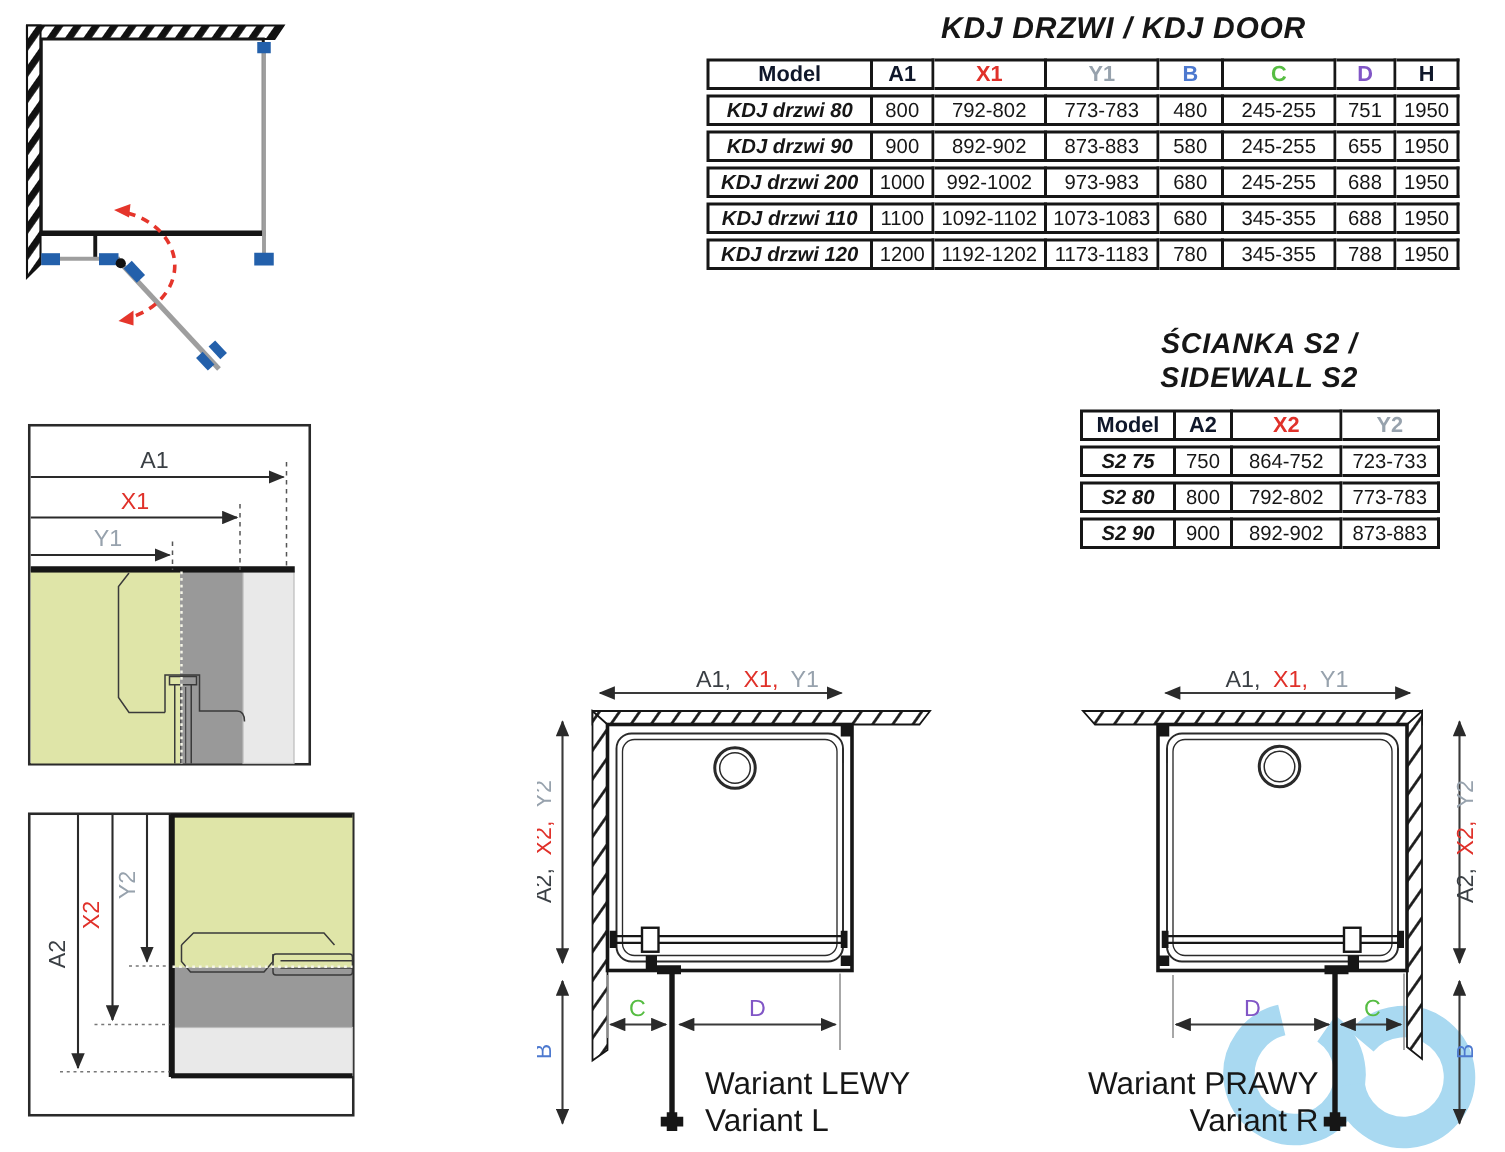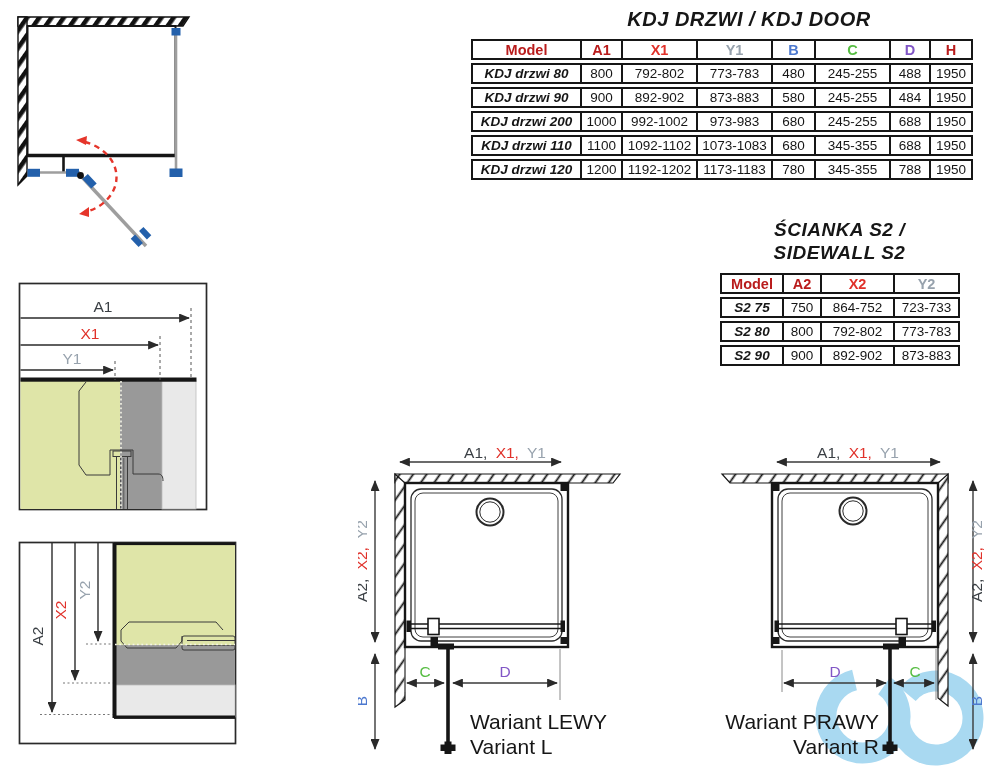--- a/index.html
+++ b/index.html
@@ -13,21 +13,21 @@
   .tbl-title.small{font-size:19px;line-height:23px;}
   table.dim-table{border-collapse:separate;border-spacing:0 3px;table-layout:fixed;}
   table.dim-table th,table.dim-table td{
       border:2px solid #161616;border-left:none;box-sizing:border-box;
       text-align:center;vertical-align:middle;height:21px;padding:0 2px;
       font-size:13.5px;white-space:nowrap;overflow:hidden;background:#fff;}
   table.dim-table th:first-child,table.dim-table td:first-child{border-left:2px solid #161616;}
   table.dim-table th{font-weight:bold;font-size:14.5px;}
   td.model-cell{font-weight:bold;font-style:italic;font-size:13.5px;}
 
-  .c-dark{color:#b91c1c}.c-red{color:#e0312a}.c-gray{color:#97a2ad}
+  .c-dark{color:#0f172a}.c-red{color:#e0312a}.c-gray{color:#97a2ad}
   .c-blue{color:#4d79cf}.c-green{color:#56bd42}.c-purple{color:#8156c6}
 
   
   svg text{font-family:"Liberation Sans","DejaVu Sans",sans-serif;font-size:15.5px;}
   .f-dark{fill:#3a3f44}.f-red{fill:#e0312a}.f-gray{fill:#97a2ad}
   .f-blue{fill:#4d79cf}.f-green{fill:#56bd42}.f-purple{fill:#8156c6}
   .caption{font-size:21px;fill:#161616;}
 </style>
 </head>
 <body>
@@ -74,31 +74,31 @@
         <th class="c-purple">D</th>
         <th class="c-dark">H</th>
       </tr>
       <tr>
         <td class="model-cell">KDJ drzwi 80</td>
         <td>800</td>
         <td>792-802</td>
         <td>773-783</td>
         <td>480</td>
         <td>245-255</td>
-        <td>488</td>
+        <td>751</td>
         <td>1950</td>
       </tr>
       <tr>
         <td class="model-cell">KDJ drzwi 90</td>
         <td>900</td>
         <td>892-902</td>
         <td>873-883</td>
         <td>580</td>
         <td>245-255</td>
-        <td>484</td>
+        <td>655</td>
         <td>1950</td>
       </tr>
       <tr>
         <td class="model-cell">KDJ drzwi 200</td>
         <td>1000</td>
         <td>992-1002</td>
         <td>973-983</td>
         <td>680</td>
         <td>245-255</td>
         <td>688</td>

